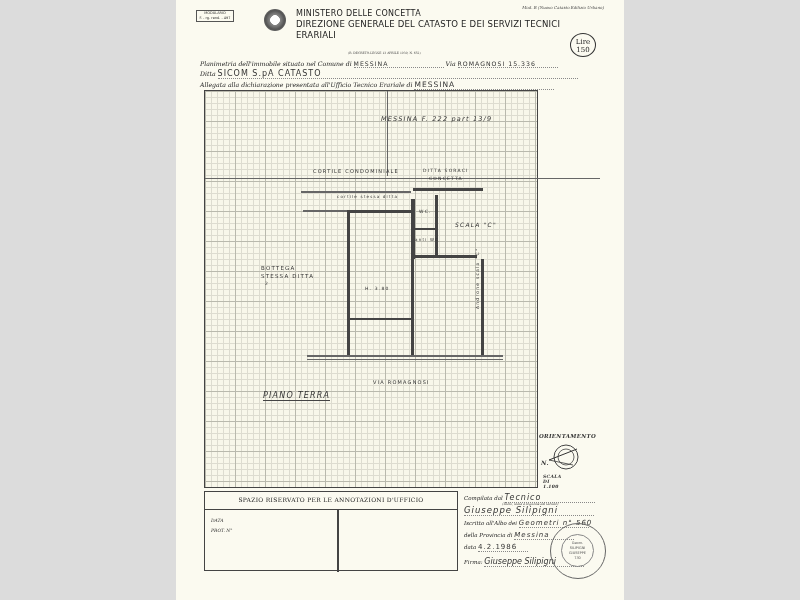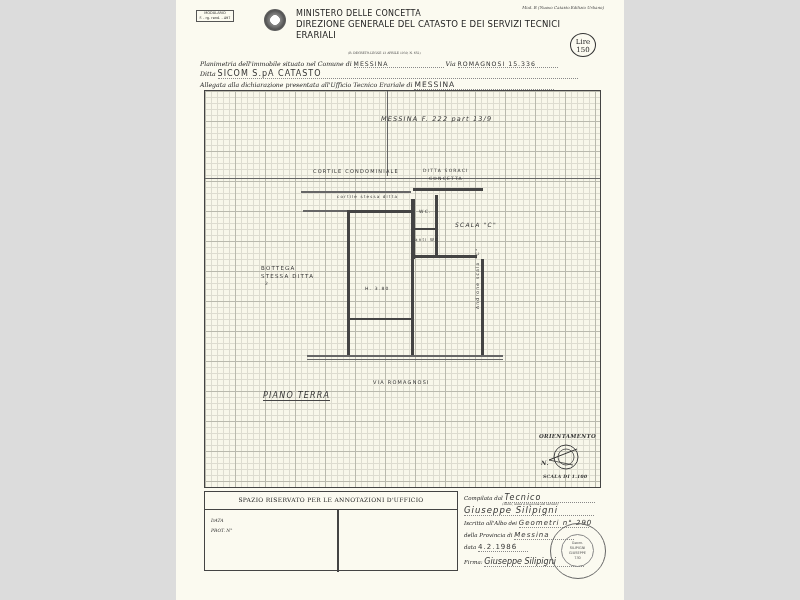--- a/index.html
+++ b/index.html
@@ -9,21 +9,21 @@
   .modulo { left:20px; top:10px; width:36px; height:10px; border:1px solid #555; font-size:3.5px; line-height:4.5px; text-align:center; color:#333; font-family:"DejaVu Sans", sans-serif; }
   .emblem { left:88px; top:9px; width:22px; height:22px; border-radius:50%; background:radial-gradient(circle,#fff 0 30%,#888 32%,#555 60%,#777 100%); }
   .modtop { right:20px; top:5px; font-size:4px; color:#444; font-style:italic; }
   .ministero { left:120px; top:9px; font-family:"DejaVu Sans", sans-serif; font-size:8px; color:#222; letter-spacing:0.3px; }
   .direzione { left:120px; top:18px; font-family:"DejaVu Sans", sans-serif; font-size:9.3px; color:#222; transform:scaleX(0.92); transform-origin:left; letter-spacing:0.2px; }
   .lire { left:394px; top:13px; width:26px; height:24px; border:1px solid #333; border-radius:50%; font-size:7px; text-align:center; line-height:8px; padding-top:4px; box-sizing:border-box; color:#222;margin-top:20px; }
   .title { left:58px; top:30px; font-family:"DejaVu Sans", sans-serif; font-size:17.5px; color:#222; letter-spacing:2.2px; }
   .decreto { left:172px; top:51px; font-size:3px; color:#444; }
   .field-row { left:24px; font-size:6.2px; color:#222; font-style:italic; white-space:nowrap; }
   .hw { font-family:"DejaVu Sans", sans-serif; font-style:normal; color:#333; letter-spacing:1px; border-bottom:1px dotted #888; display:inline-block; }
-  .plan { left:28px; top:90px; width:397px; height:398px; border:1.5px solid #444; box-sizing:border-box;
+  .plan { left:28px; top:90px; width:334px; height:398px; border:1.5px solid #444; box-sizing:border-box;
     background-color:#f8f7ea;
     background-image:
       linear-gradient(#b9b9ad 1px, transparent 1px),
       linear-gradient(90deg,#b9b9ad 1px, transparent 1px),
       linear-gradient(#dddcd0 1px, transparent 1px),
       linear-gradient(90deg,#dddcd0 1px, transparent 1px);
     background-size:30px 30px,30px 30px,6px 6px,6px 6px; }
   .hand { font-family:"DejaVu Sans", sans-serif; color:#333; letter-spacing:1.2px; white-space:nowrap; }
   .wall { position:absolute; background:#444; }
   .thin { position:absolute; background:#666; }
@@ -127,21 +127,21 @@
   <div class="abs comp" style="top:493px">
     <span>Compilata dal</span>
     <span class="hw" style="width:90px;font-size:8px;font-style:italic">Tecnico</span>
   </div>
   <div class="abs comp" style="top:502px;left:326px;font-size:3px">(Titolo, nome e cognome del tecnico)</div>
   <div class="abs comp" style="top:505px">
     <span class="hw" style="width:130px;font-size:8.5px;font-style:italic">Giuseppe Silipigni</span>
   </div>
   <div class="abs comp" style="top:519px">
     <span>Iscritto all'Albo dei</span>
-    <span class="hw" style="width:70px;font-size:7px;font-style:italic">Geometri n° 290</span>
+    <span class="hw" style="width:70px;font-size:7px;font-style:italic">Geometri n° 560</span>
   </div>
   <div class="abs comp" style="top:531px">
     <span>della Provincia di</span>
     <span class="hw" style="width:60px;font-size:7px;font-style:italic">Messina</span>
   </div>
   <div class="abs comp" style="top:543px">
     <span>data</span>
     <span class="hw" style="width:50px;font-size:7px">4.2.1986</span>
   </div>
   <div class="abs comp" style="top:557px">

